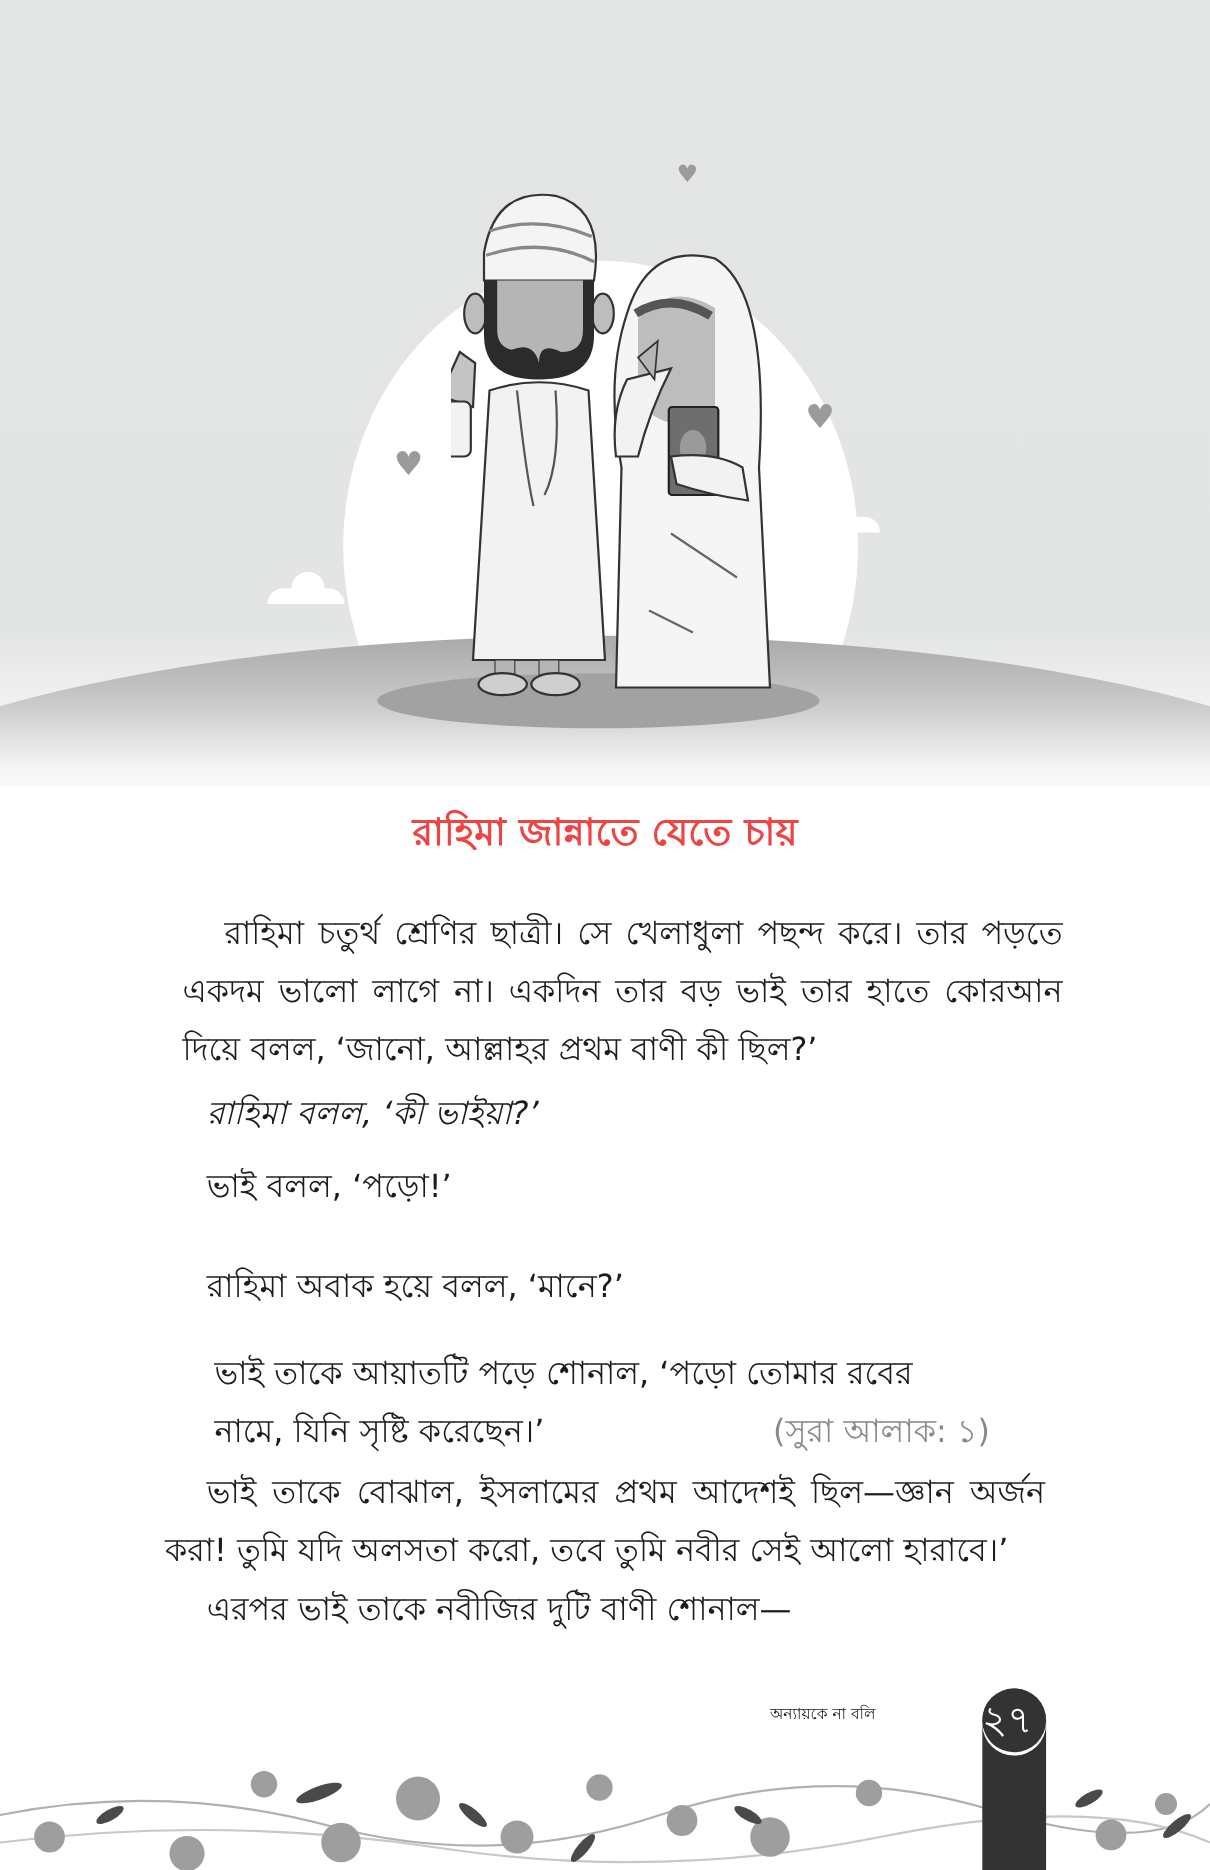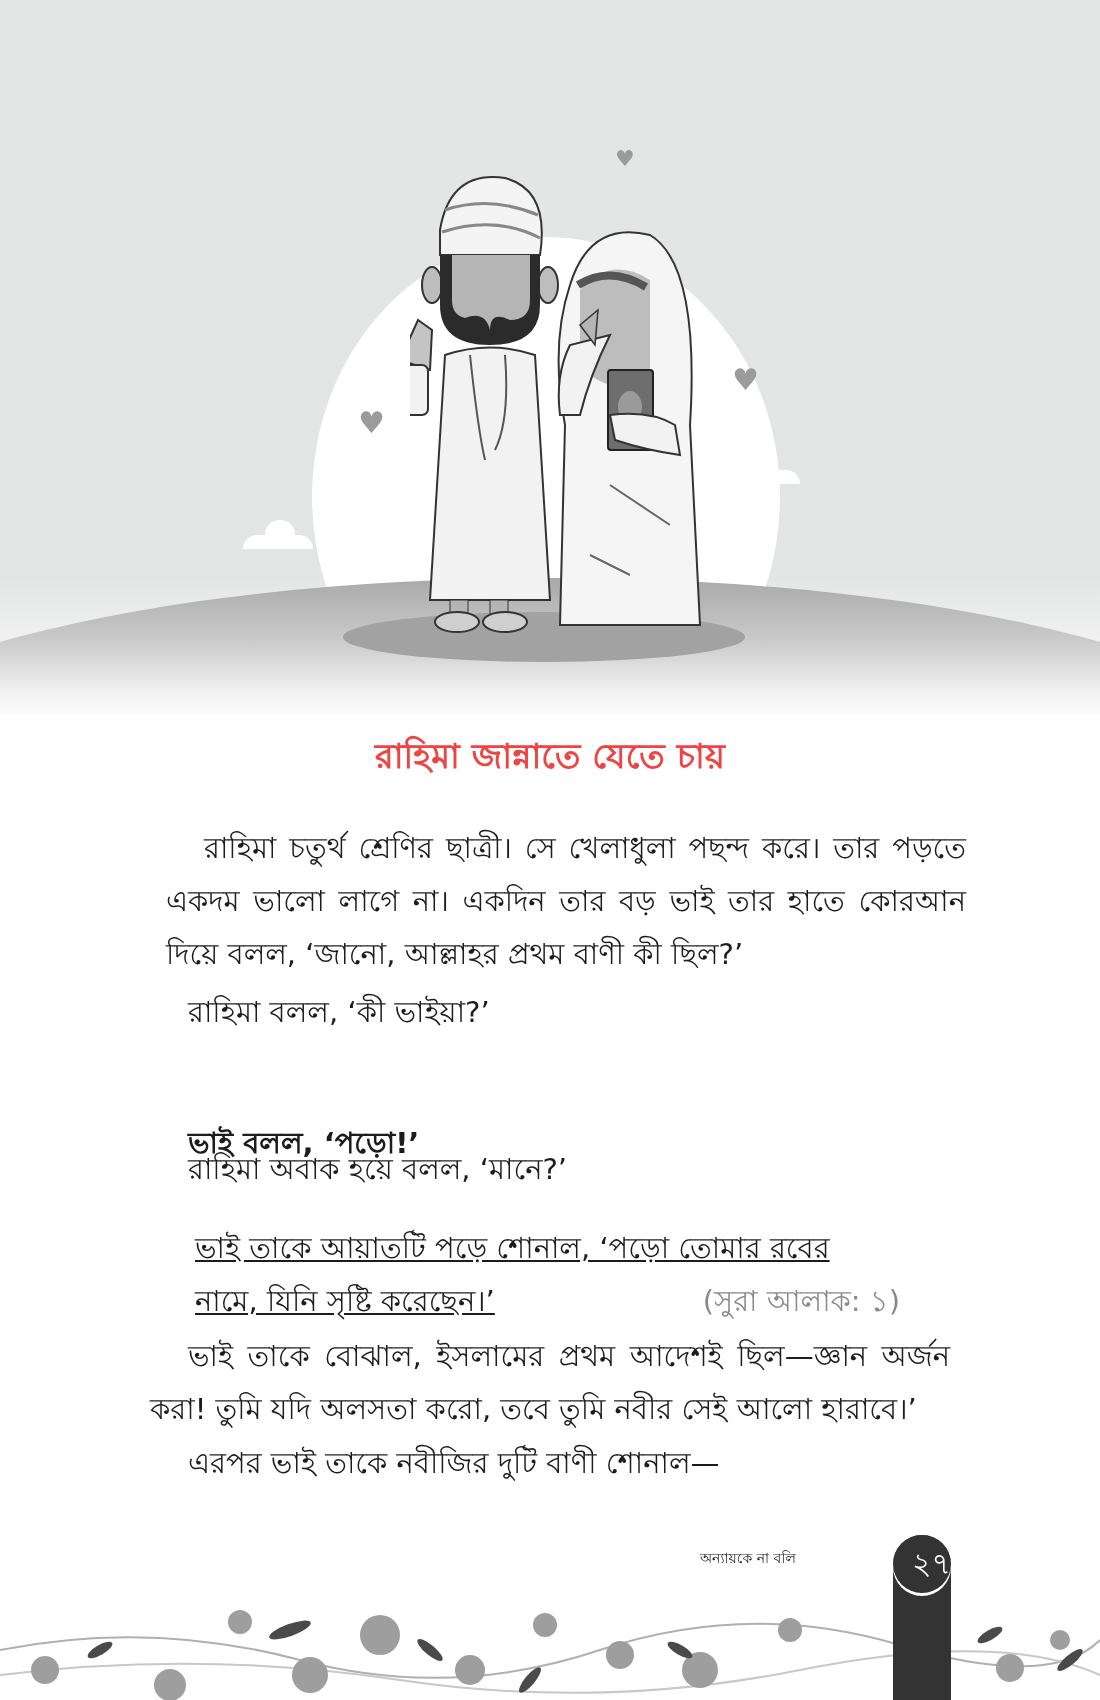--- a/index.html
+++ b/index.html
@@ -18,21 +18,21 @@
          font-size:34px; font-weight:bold; color:#ef4444; }
   .para { position:absolute; left:150px; width:800px; font-size:29px; line-height:53px; text-align:justify;
           color:#1c1c1c; }
   .indent { text-indent:38px; }
   .quote { position:absolute; left:195px; width:705px; font-size:29px; line-height:53px; color:#1c1c1c; }
   .ref { color:#8a8a8a; float:right; }
   .footer-title { position:absolute; left:700px; top:1547px; font-size:14px; color:#222; }
   .page-tab { position:absolute; left:893px; top:1535px; width:58px; height:165px; background:#333333;
               border-radius:29px 29px 0 0; }
   .page-circle { position:absolute; left:893px; top:1535px; width:58px; height:58px; border-radius:50%;
-                 background:#333; box-shadow:0 3px 0 0 #ffffff; color:#fff; font-size:30px; text-align:right; line-height:58px; }
+                 background:#333; box-shadow:0 3px 0 0 #ffffff; color:#fff; font-size:35px; text-align:left; line-height:58px; }
   .floral { position:absolute; left:0; top:1590px; width:1100px; height:110px; }
 </style>
 </head>
 <body>
 
 <div class="illustration">
   <div class="sun"></div>
   <div class="cloud" style="left:243px;top:535px;width:70px;height:14px;border-radius:14px 14px 0 0;"></div>
   <div class="cloud" style="left:265px;top:520px;width:30px;height:28px;border-radius:50%;"></div>
   <div class="cloud" style="left:750px;top:470px;width:50px;height:14px;border-radius:14px 14px 0 0;"></div>
@@ -68,25 +68,25 @@
     <rect x="58" y="145" width="45" height="80" rx="3" fill="#6e6e6e" stroke="#222" stroke-width="2"></rect>
     <ellipse cx="80" cy="182" rx="12" ry="16" fill="#9a9a9a"></ellipse>
     <path d="M60 190 Q100 185 125 200 L130 230 Q95 225 65 215 Z" fill="#f2f2f2" stroke="#333" stroke-width="2"></path>
     <path d="M60 260 Q90 280 120 300 M40 330 Q60 340 80 350" stroke="#666" stroke-width="2" fill="none"></path>
   </svg>
 </div>
 
 <div class="page-title">রাহিমা জান্নাতে যেতে চায়</div>
 
 <p class="para indent" style="top:806px;margin:16px;">রাহিমা চতুর্থ শ্রেণির ছাত্রী। সে খেলাধুলা পছন্দ করে। তার পড়তে একদম ভালো লাগে না। একদিন তার বড় ভাই তার হাতে কোরআন দিয়ে বলল, ‘জানো, আল্লাহর প্রথম বাণী কী ছিল?’</p>
-<p class="para indent" style="top:986px;margin:0;">রাহিমা বলল, ‘কী ভাইয়া?’</p>
-<p class="para indent" style="top:1117px;margin:0;font-weight:bold;">ভাই বলল, ‘পড়ো!’</p>
+<p class="para indent" style="top:986px;margin:0;font-style:italic;">রাহিমা বলল, ‘কী ভাইয়া?’</p>
+<p class="para indent" style="top:1052px;margin:0;">ভাই বলল, ‘পড়ো!’</p>
 <p class="para indent" style="top:1143px;margin:0;">রাহিমা অবাক হয়ে বলল, ‘মানে?’</p>
 
-<div class="quote" style="top:1222px;text-decoration:underline;">
+<div class="quote" style="top:1222px;">
   <span style="text-align:justify;">ভাই তাকে আয়াতটি পড়ে শোনাল, ‘পড়ো তোমার রবের নামে, যিনি সৃষ্টি করেছেন।’</span>
   <span class="ref">(সুরা আলাক: ১)</span>
 </div>
 
 <p class="para indent" style="top:1330px;margin:0;">ভাই তাকে বোঝাল, ইসলামের প্রথম আদেশই ছিল—জ্ঞান অর্জন করা! তুমি যদি অলসতা করো, তবে তুমি নবীর সেই আলো হারাবে।’</p>
 <p class="para indent" style="top:1437px;margin:0;">এরপর ভাই তাকে নবীজির দুটি বাণী শোনাল—</p>
 
 <svg class="floral" viewBox="0 0 1100 110" preserveAspectRatio="none">
   <path d="M0 60 Q150 30 300 70 T600 60 T900 55 T1100 50" stroke="#b0b0b0" stroke-width="2" fill="none"></path>
   <path d="M0 85 Q200 60 400 90 T800 80 T1100 85" stroke="#c8c8c8" stroke-width="2" fill="none"></path>

